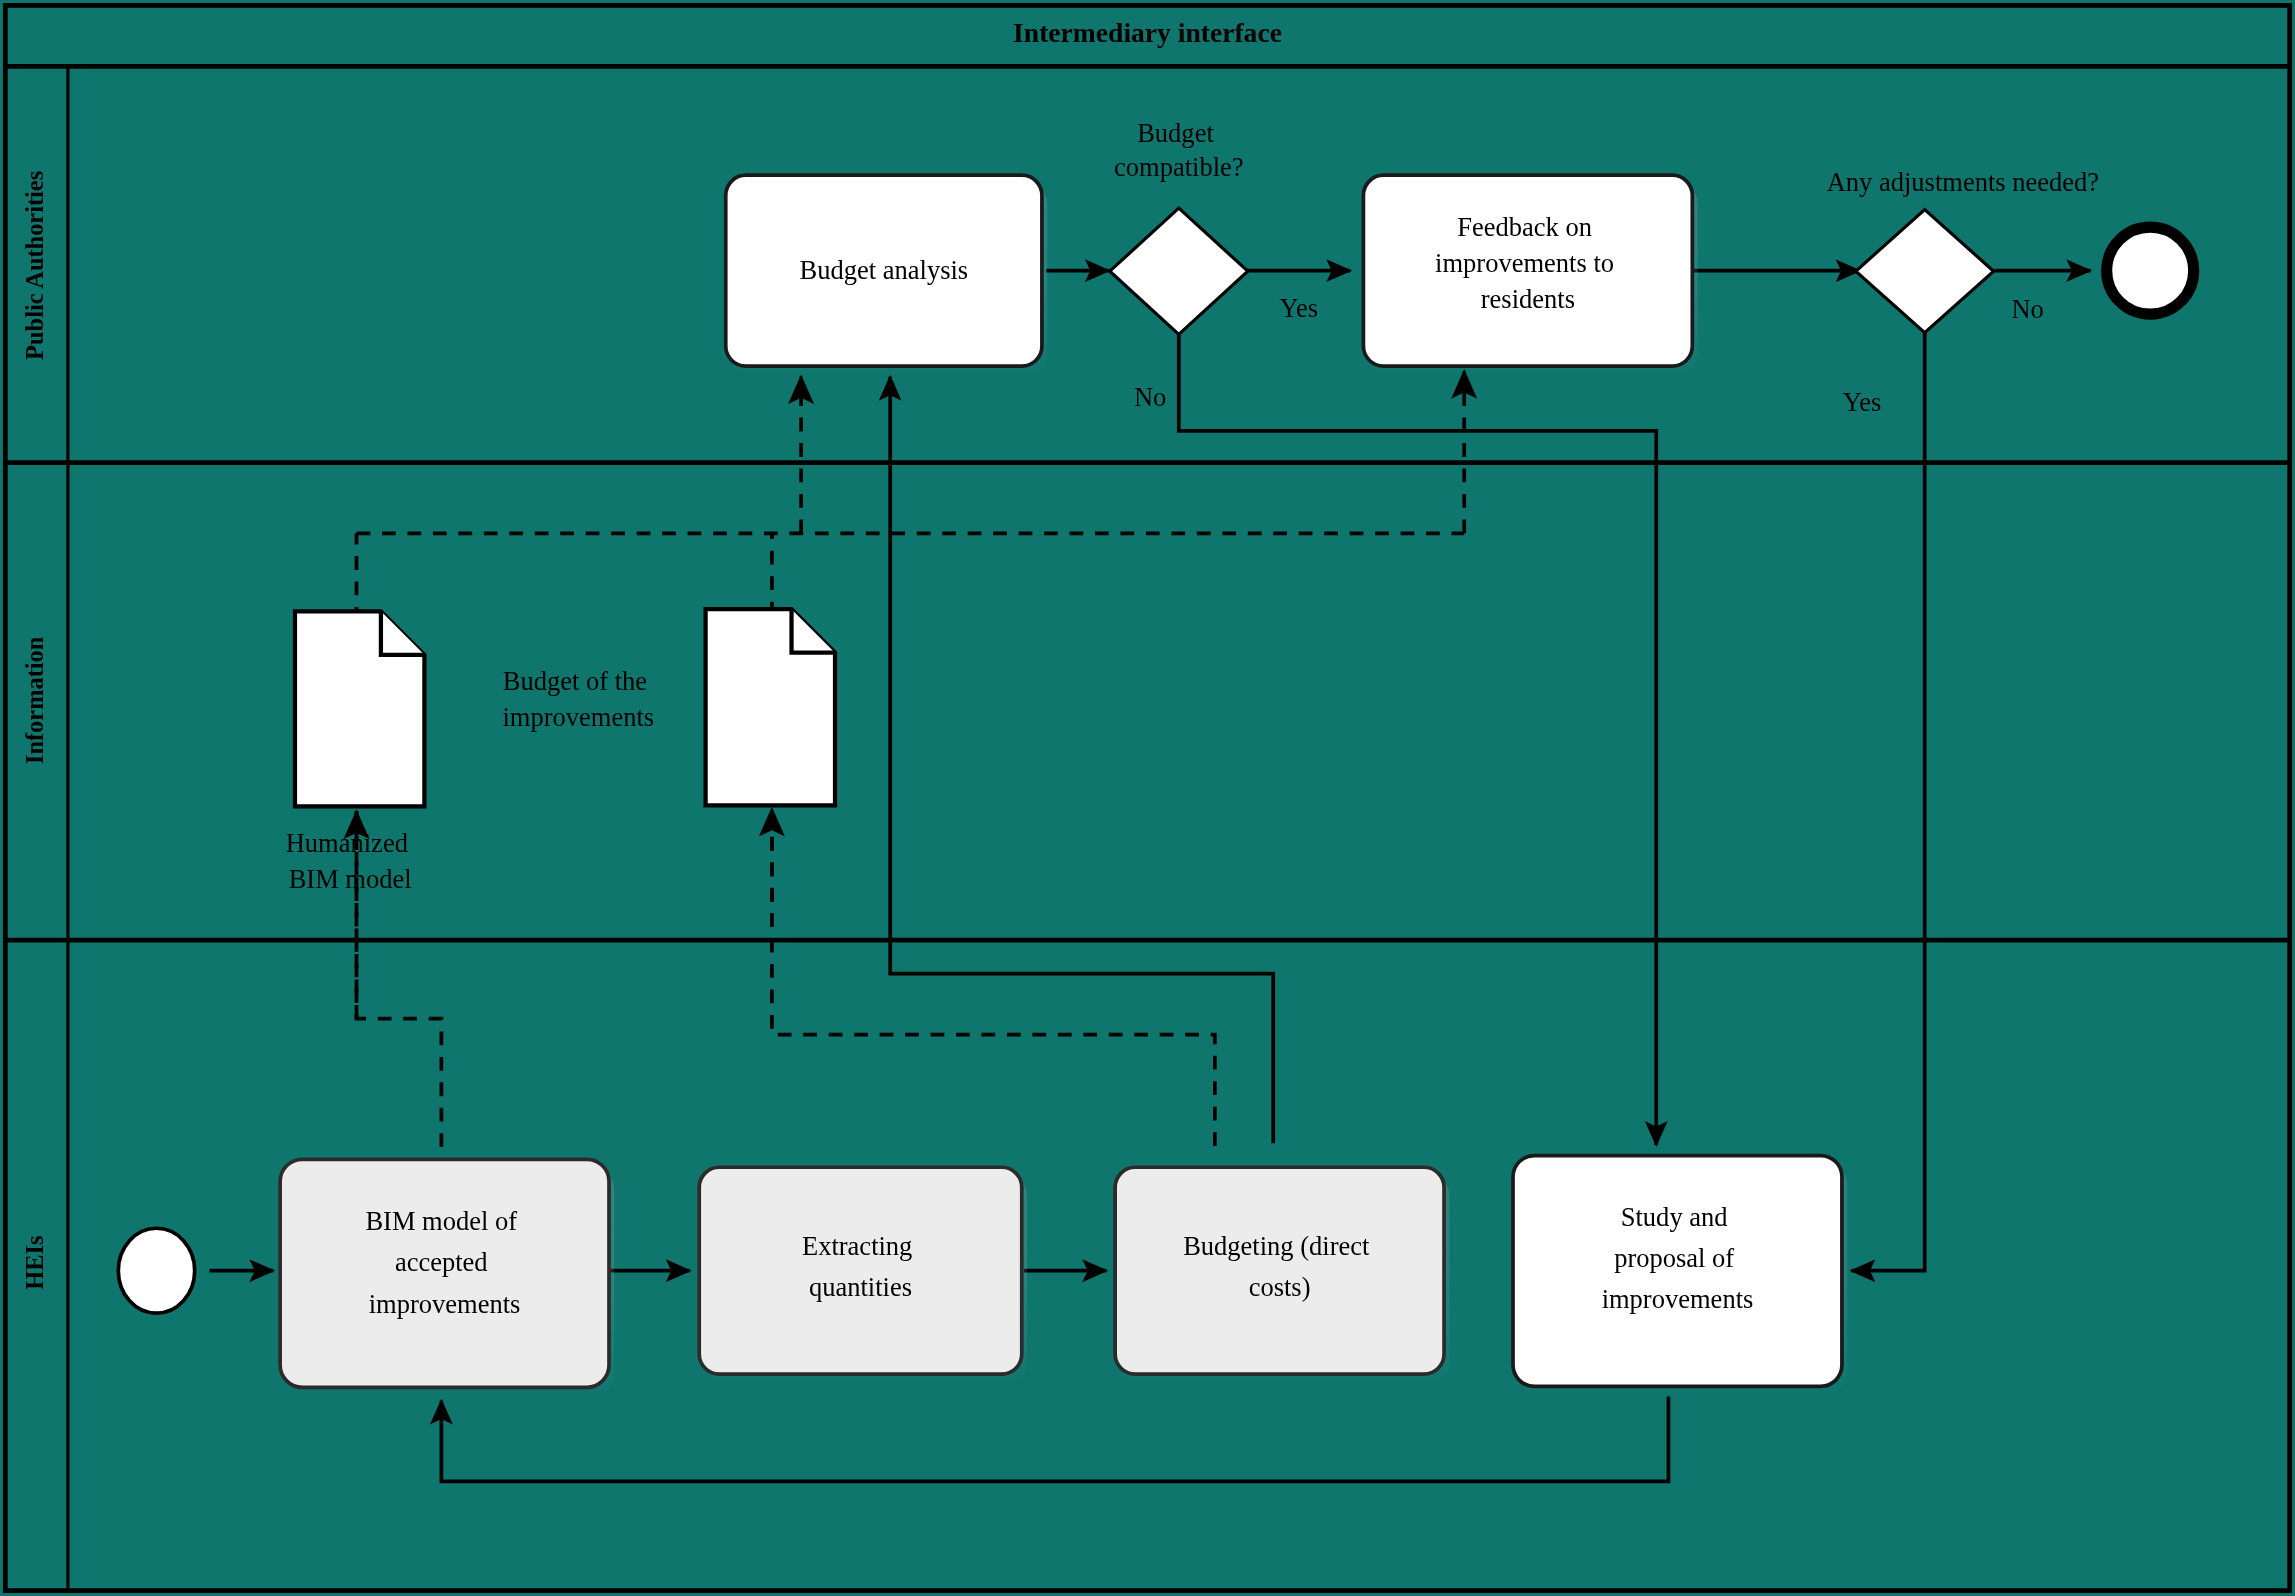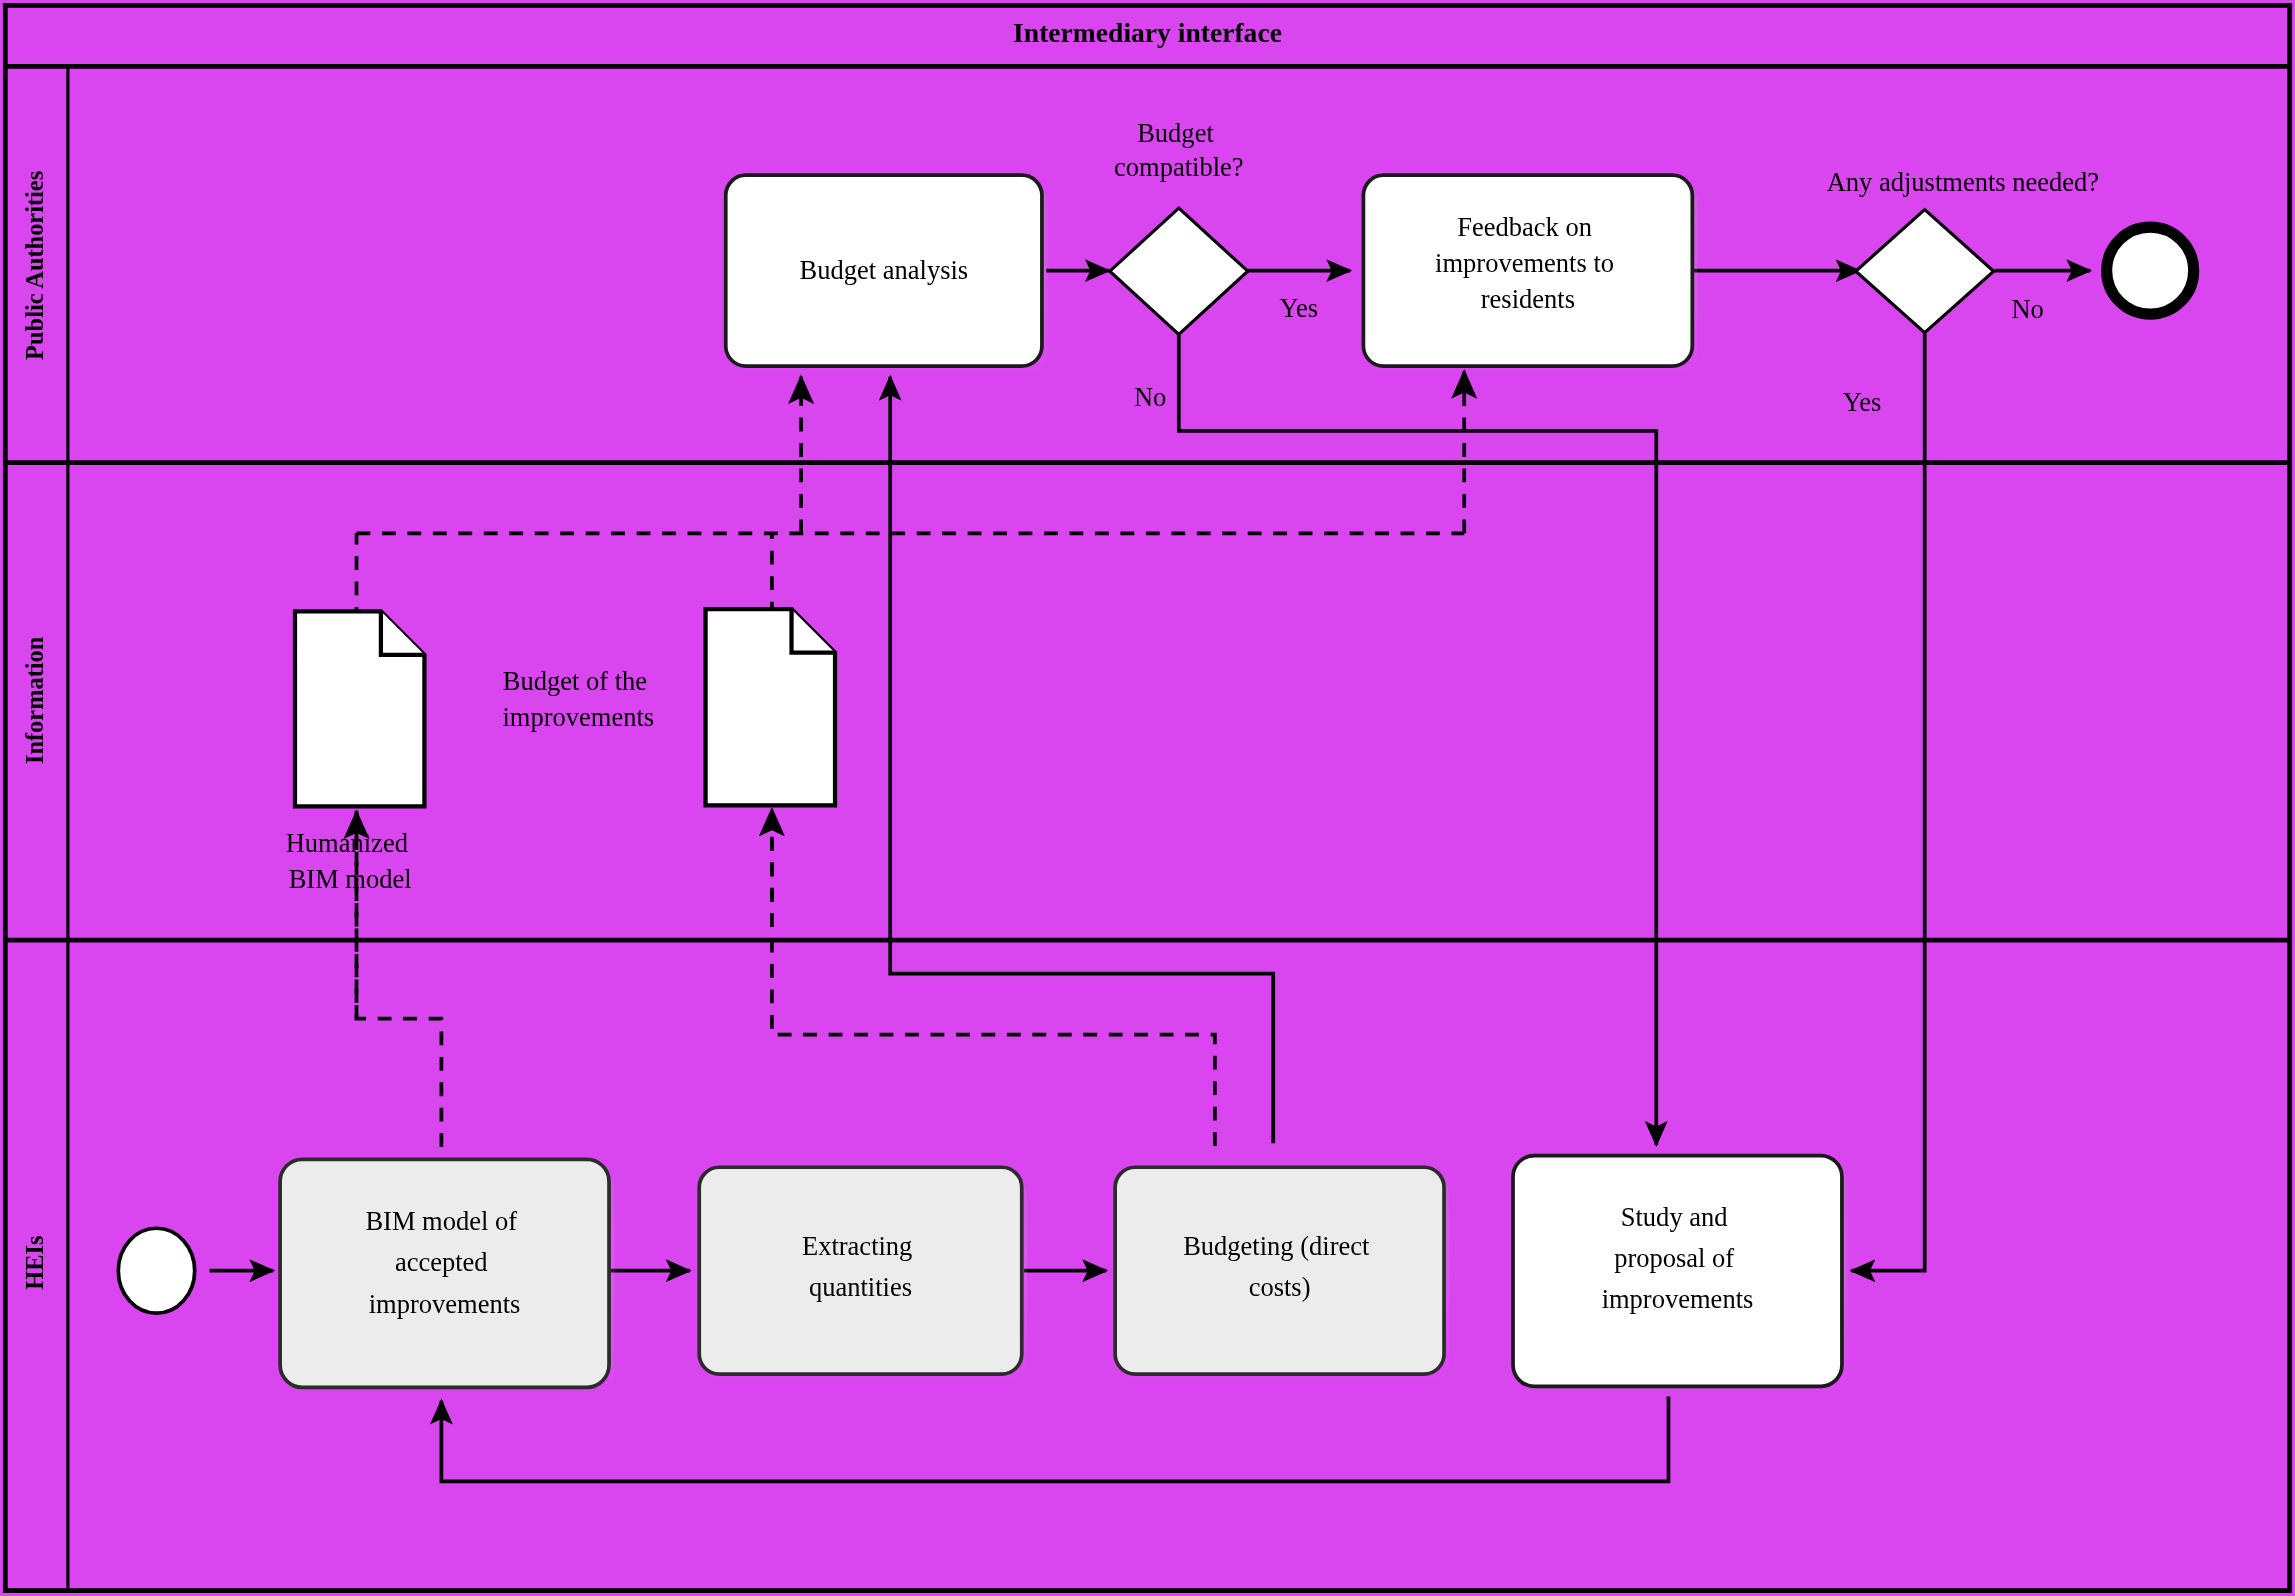--- a/index.html
+++ b/index.html
@@ -7,21 +7,21 @@
     padding: 0;
     background: #ffffff;
   }
   body {
     font-family: "Liberation Serif", "DejaVu Serif", serif;
   }
   #diagram-root {
     position: relative;
     width: 2295px;
     height: 1596px;
-    background: #d946ef;
+    background: #0f766e;
   }
   svg#bpmn-canvas {
     display: block;
     width: 2295px;
     height: 1596px;
   }
   .pool-border  { fill: none; stroke: #000000; stroke-width: 9; }
   .lane-divider { stroke: #000000; stroke-width: 9; }
   .lane-sep     { stroke: #000000; stroke-width: 6; }
 

